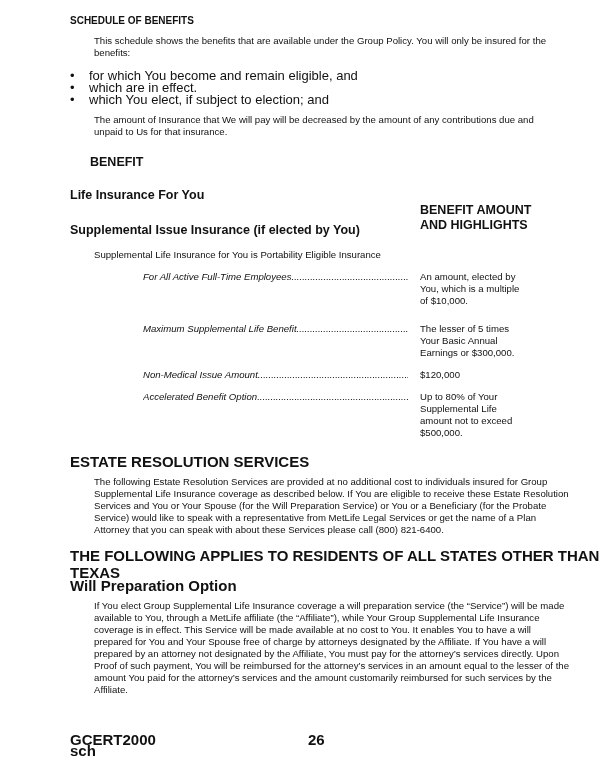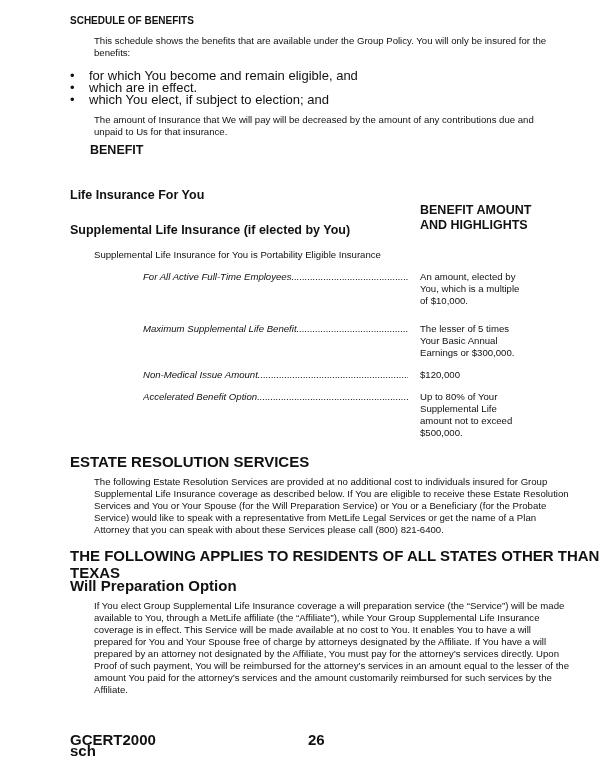--- a/index.html
+++ b/index.html
@@ -29,29 +29,29 @@
   <div class="abs p" style="left:70px; top:35px; width:470px;">This schedule shows the benefits that are available under the Group Policy.  You will only be insured for the benefits:</div>
 
   <ul class="abs bullets" style="left:70px; top:70px; width:470px;">
     <li>for which You become and remain eligible, and</li>
     <li>which are in effect.</li>
     <li>which You elect, if subject to election; and</li>
   </ul>
 
   <div class="abs p" style="left:70px; top:114px; width:470px;">The amount of Insurance that We will pay will be decreased by the amount of any contributions due and unpaid to Us for that insurance.</div>
 
-  <div class="abs h2" style="left:70px; top:143px;padding-left:20px;">BENEFIT</div>
+  <div class="abs h2" style="left:70px; top:155px;padding-left:20px;">BENEFIT</div>
   <div class="abs h2" style="left:420px; top:162px;margin-top:41px;">
     <div>BENEFIT AMOUNT</div>
     <div>AND HIGHLIGHTS</div>
   </div>
 
   <div class="abs h2" style="left:70px; top:188px;">Life Insurance For You</div>
 
-  <div class="abs h2" style="left:70px; top:223px;">Supplemental Life Insurance (if elected by You)</div>
+  <div class="abs h2" style="left:70px; top:223px;">Supplemental Issue Insurance (if elected by You)</div>
 
   <div class="abs p" style="left:70px; top:249px;">Supplemental Life Insurance for You is Portability Eligible Insurance</div>
 
   <div class="row" style="top:271px;">
     <div class="lbl"><span>For All Active Full-Time Employees</span></div>
     <div class="val">An amount, elected by You, which is a multiple of $10,000.</div>
   </div>
 
   <div class="row" style="top:323px;">
     <div class="lbl"><span>Maximum Supplemental Life Benefit</span></div>

